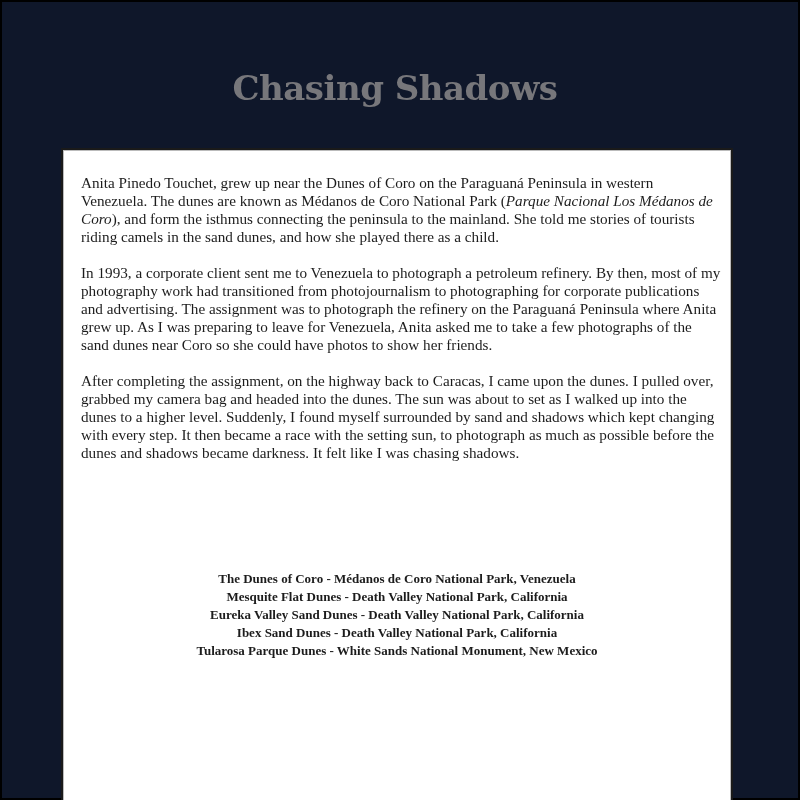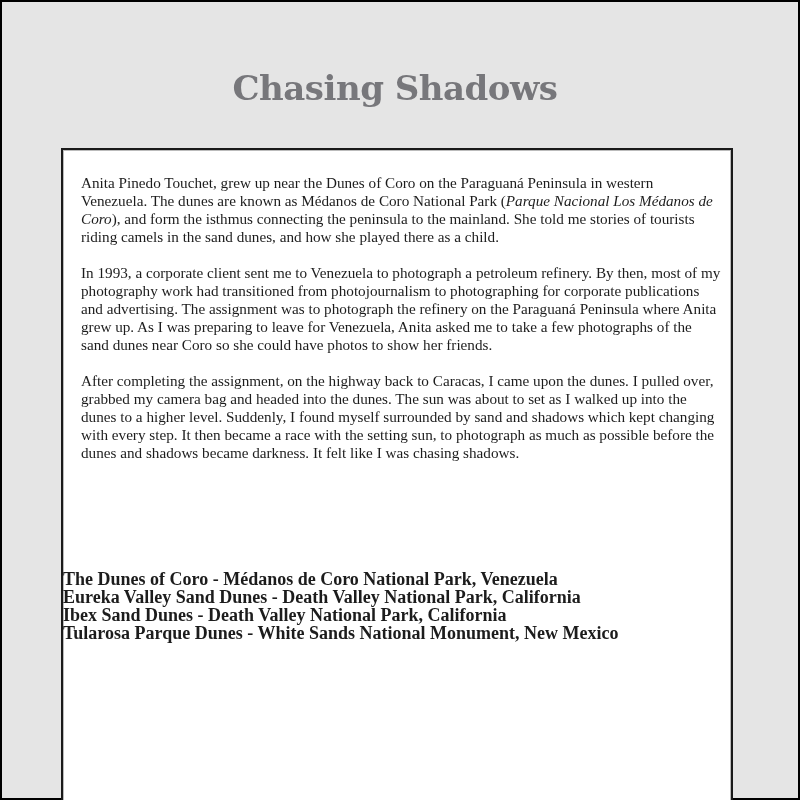--- a/index.html
+++ b/index.html
@@ -13,21 +13,21 @@
     position: relative;
     overflow: hidden;
   }
   .page {
     position: absolute;
     left: 0; top: 0;
     width: 800px;
     height: 800px;
     box-sizing: border-box;
     border: 2px solid #000000;
-    background: #e5e5e5;
+    background: #0f172a;
   }
   .title {
     position: absolute;
     left: 0;
     top: 64px;
     width: 786px;
     text-align: center;
     font-family: "DejaVu Serif", "Liberation Serif", serif;
     font-weight: bold;
     font-size: 34px;
@@ -61,24 +61,24 @@
     margin: 0 0 18px 0;
   }
   .body-text em {
     font-style: italic;
   }
   .dune-list {
     position: absolute;
     left: 0;
     top: 420px;
     width: 668px;
-    text-align: left;
+    text-align: center;
     font-family: "Liberation Serif", "DejaVu Serif", serif;
     font-weight: bold;
-    font-size: 18px;
+    font-size: 13px;
     line-height: 18px;
     color: #1c1c1c;
     margin: 0;
     padding: 0;
     list-style: none;
   }
   .dune-list li {
     margin: 0;
     padding: 0;
     white-space: nowrap;
@@ -92,18 +92,19 @@
 
   <div class="content-box">
     <div class="body-text">
       <p><span>Anita Pinedo Touchet, grew up near the Dunes of Coro on the Paraguaná Peninsula in western Venezuela. The dunes are known as Médanos de Coro National Park (</span><em>Parque Nacional Los Médanos de Coro</em><span>), and form the isthmus connecting the peninsula to the mainland.  She told me stories of tourists riding camels in the sand dunes, and how she played there as a child.</span></p>
       <p>In 1993, a corporate client sent me to Venezuela to photograph a petroleum refinery.  By then, most of my photography work had transitioned from photojournalism to photographing for corporate publications and advertising.  The assignment was to photograph the refinery on the Paraguaná Peninsula where Anita grew up.  As I was preparing to leave for Venezuela, Anita asked me to take a few photographs of the sand dunes near Coro so she could have photos to show her friends.</p>
       <p>After completing the assignment, on the highway back to Caracas, I came upon the dunes. I pulled over, grabbed my camera bag and headed into the dunes. The sun was about to set as I walked up into the dunes to a higher level.  Suddenly, I found myself  surrounded by sand and shadows which kept changing with every step.  It then became a race with the setting sun, to photograph as much as possible before the dunes and shadows became darkness.  It felt like I was chasing shadows.</p>
     </div>
 
     <ul class="dune-list">
       <li>The Dunes of Coro - Médanos de Coro National Park, Venezuela</li>
+      <li>Mesquite Flat Dunes - Death Valley National Park, California</li>
       <li>Eureka Valley Sand Dunes - Death Valley National Park, California</li>
       <li>Ibex Sand Dunes - Death Valley National Park, California</li>
       <li>Tularosa Parque Dunes - White Sands National Monument, New Mexico</li>
     </ul>
   </div>
 </div>
 
 </body></html>

